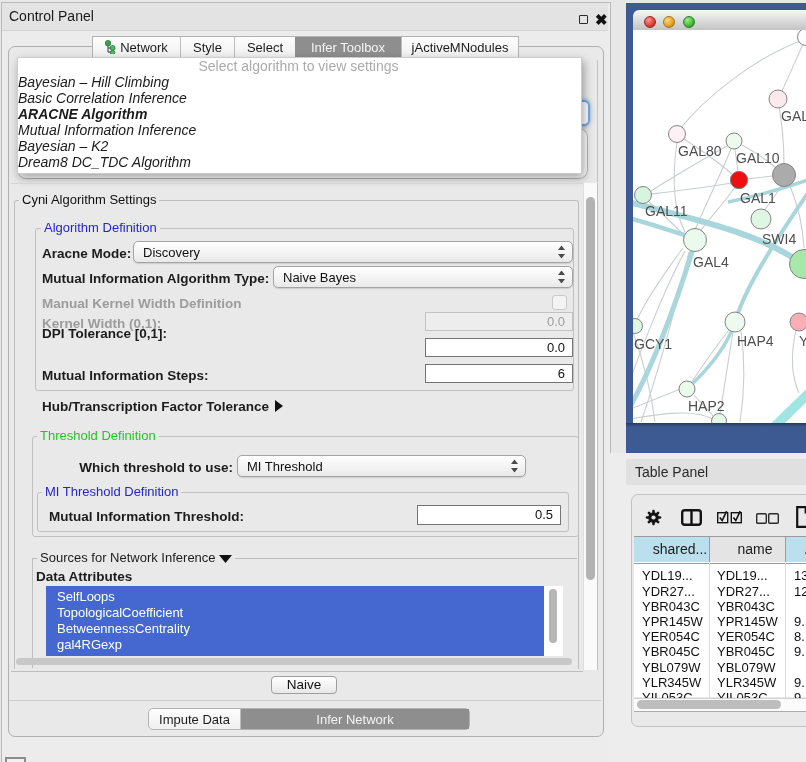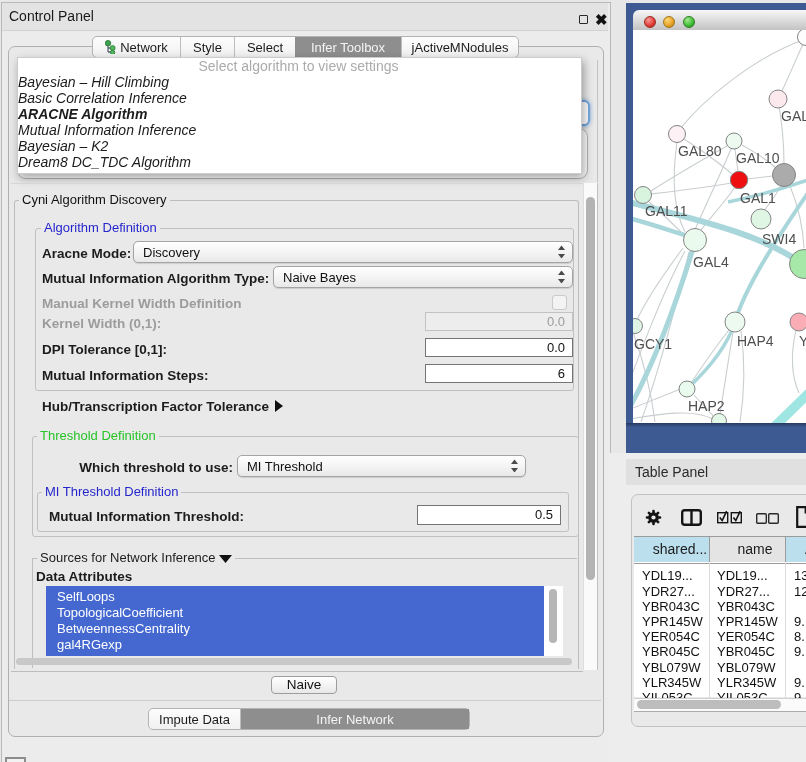--- a/index.html
+++ b/index.html
@@ -19,21 +19,21 @@
 
 <div class="abs" style="left:1px;top:2px;width:608px;height:760px;background:#ececec;border:1px solid #b9b9b9;border-bottom:none;"></div>
 
 <div class="abs" style="left:2px;top:3px;width:606px;height:27px;background:#e3e3e3;border-bottom:1px solid #d2d2d2;"></div>
 <div class="abs" style="left:9px;top:3px;height:27px;line-height:27px;font-size:14px;color:#1a1a1a;">Control Panel</div>
 <div class="abs" style="left:579px;top:15px;width:7px;height:7px;border:1.5px solid #2a2a2a;border-radius:1px;"></div>
 <div class="abs" style="left:595px;top:11px;font-size:15px;font-weight:bold;color:#111;">✖</div>
 
 <div class="abs" style="left:8px;top:46px;width:594px;height:689px;background:#e9e9e9;border:1px solid #b0b0b0;border-radius:7px;"></div>
 
-<div class="abs" style="left:92px;top:36px;width:425px;height:20px;border:1px solid #b3b3b3;border-radius:5px;background:linear-gradient(#fdfdfd,#f0f0f0);display:flex;font-size:13px;color:#1b1b1b;">
+<div class="abs" style="left:92px;top:36px;width:425px;height:20px;border:1px solid #b3b3b3;border-radius:0;background:linear-gradient(#fdfdfd,#f0f0f0);display:flex;font-size:13px;color:#1b1b1b;">
   <div style="width:87px;border-right:1px solid #bdbdbd;display:flex;align-items:center;justify-content:center;">
     <svg width="11" height="14" viewBox="0 0 11 14" style="margin-right:4px;">
       <path d="M3 5 L3 12 M3 8 L7 8 M3 12 L7 12" stroke="#5a6674" stroke-width="1.3" fill="none"></path>
       <circle cx="3" cy="3.2" r="2.8" fill="#3f9e4d" stroke="#2c7c38" stroke-width="0.8"></circle>
       <circle cx="7.6" cy="8" r="2.5" fill="#52b860" stroke="#2c7c38" stroke-width="0.8"></circle>
       <circle cx="7.6" cy="12.4" r="2.2" fill="#52b860" stroke="#2c7c38" stroke-width="0.8"></circle>
     </svg>Network</div>
   <div style="width:53px;border-right:1px solid #bdbdbd;display:flex;align-items:center;justify-content:center;">Style</div>
   <div style="width:60px;display:flex;align-items:center;justify-content:center;">Select</div>
   <div style="width:106px;background:#8e8e8e;color:#f4f4f4;display:flex;align-items:center;justify-content:center;">Infer Toolbox</div>
@@ -51,21 +51,21 @@
 Basic Correlation Inference<br>
 <b>ARACNE Algorithm</b><br>
 Mutual Information Inference<br>
 Bayesian – K2<br>
 Dream8 DC_TDC Algorithm
 </div>
 
 <div class="abs" style="left:11px;top:183px;width:572px;height:487px;border-top:1px solid #d6d6d6;border-bottom:1px solid #bdbdbd;"></div>
 
 <div class="abs" style="left:14px;top:200px;width:563px;height:468px;border:1px solid #bdbdbd;border-bottom:none;border-radius:3px 3px 0 0;"></div>
-<div class="abs ttitle" style="left:19px;top:192px;color:#111;">Cyni Algorithm Discovery</div>
+<div class="abs ttitle" style="left:19px;top:192px;color:#111;">Cyni Algorithm Settings</div>
 
 <div class="titled" style="left:35px;top:228px;width:537px;height:161px;"></div>
 <div class="abs ttitle" style="left:41px;top:220px;color:#2525cd;">Algorithm Definition</div>
 
 <div class="abs lbl" style="left:42px;top:246px;">Aracne Mode:</div>
 <div class="combo" style="left:133px;top:241px;width:438px;height:20px;">
     <span class="ct">Discovery</span>
 <svg class="stepper" viewBox="0 0 7 13">
       <path d="M3.5 0 L7 4.5 L0 4.5 Z" fill="#4a4a4a"></path>
       <path d="M3.5 13 L7 8.5 L0 8.5 Z" fill="#4a4a4a"></path>
@@ -81,21 +81,21 @@
     </svg>
   </div>
 
 <div class="abs lbl" style="left:42px;top:296px;color:#9c9c9c;">Manual Kernel Width Definition</div>
 <div class="abs" style="left:552px;top:295px;width:13px;height:13px;border:1px solid #c9c9c9;border-radius:3px;background:#f3f3f3;"></div>
 
 <div class="abs lbl" style="left:42px;top:316px;color:#9c9c9c;">Kernel Width (0,1):</div>
 <div class="abs" style="left:425px;top:312px;width:146px;height:17px;border:1px solid #c2c2c2;background:#ededed;"></div>
 <div class="tfield" style="left:425px;top:314px;width:140px;color:#9c9c9c;">0.0</div>
 
-<div class="abs lbl" style="left:42px;top:342px;">DPI Tolerance [0,1]:</div>
+<div class="abs lbl" style="left:42px;top:326px;">DPI Tolerance [0,1]:</div>
 <div class="tbx" style="left:425px;top:338px;width:146px;height:17px;"></div>
 <div class="tfield" style="left:425px;top:340px;width:140px;color:#111;">0.0</div>
 
 <div class="abs lbl" style="left:42px;top:368px;">Mutual Information Steps:</div>
 <div class="tbx" style="left:425px;top:364px;width:146px;height:17px;"></div>
 <div class="tfield" style="left:425px;top:366px;width:140px;color:#111;">6</div>
 
 <div class="abs" style="left:42px;top:399px;font-size:13.5px;font-weight:bold;color:#1c1c1c;">Hub/Transcription Factor Tolerance</div>
 <svg class="abs" style="left:274px;top:400px;" width="9" height="12" viewBox="0 0 9 12">
     <path d="M1 0 L9 6 L1 12 Z" fill="#111"></path>

